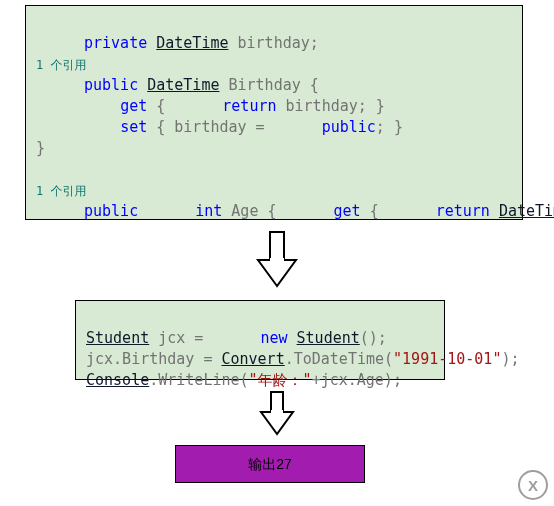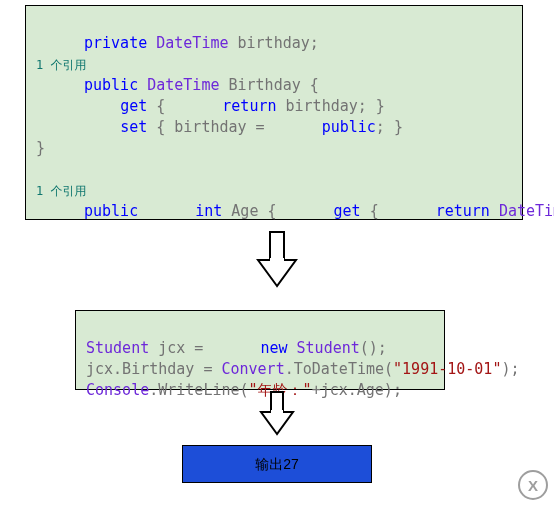--- a/index.html
+++ b/index.html
@@ -24,49 +24,49 @@
     position: absolute;
     left: 25px;
     top: 5px;
     width: 498px;
     height: 215px;
     box-sizing: border-box;
   }
   .box2 {
     position: absolute;
     left: 75px;
-    top: 310px;
+    top: 300px;
     width: 370px;
     height: 80px;
     box-sizing: border-box;
   }
   .box3 {
     position: absolute;
-    left: 182px;
+    left: 175px;
     top: 445px;
     width: 190px;
     height: 38px;
     box-sizing: border-box;
     border: 1px solid #000;
-    background: #1d4ed8;
+    background: #a21caf;
     text-align: center;
     font-size: 14px;
     line-height: 36px;
     font-family: "Microsoft YaHei", sans-serif;
   }
   .arrow {
     position: absolute;
     left: 50%;
     transform: translateX(-50%);
   }
   .arrow1 { top: 230px; }
   .arrow2 { top: 390px; }
   .arrow svg { display:block; }
   .kw-blue { color: #0000ff; margin-left: 48px; }
-  .type-teal { color: #6d28d9; }
+  .type-teal { color: #0f172a; text-decoration: underline; }
   .str-red { color: #a31515; }
   .ref-gray { color: #0f766e; font-size: 12px; }
   .txt { color: #737373; }
   .watermark {
     position: absolute;
     right: 6px;
     bottom: 6px;
     font-family: "Microsoft YaHei", sans-serif;
     font-size: 14px;
     color: #9e9e9e;

